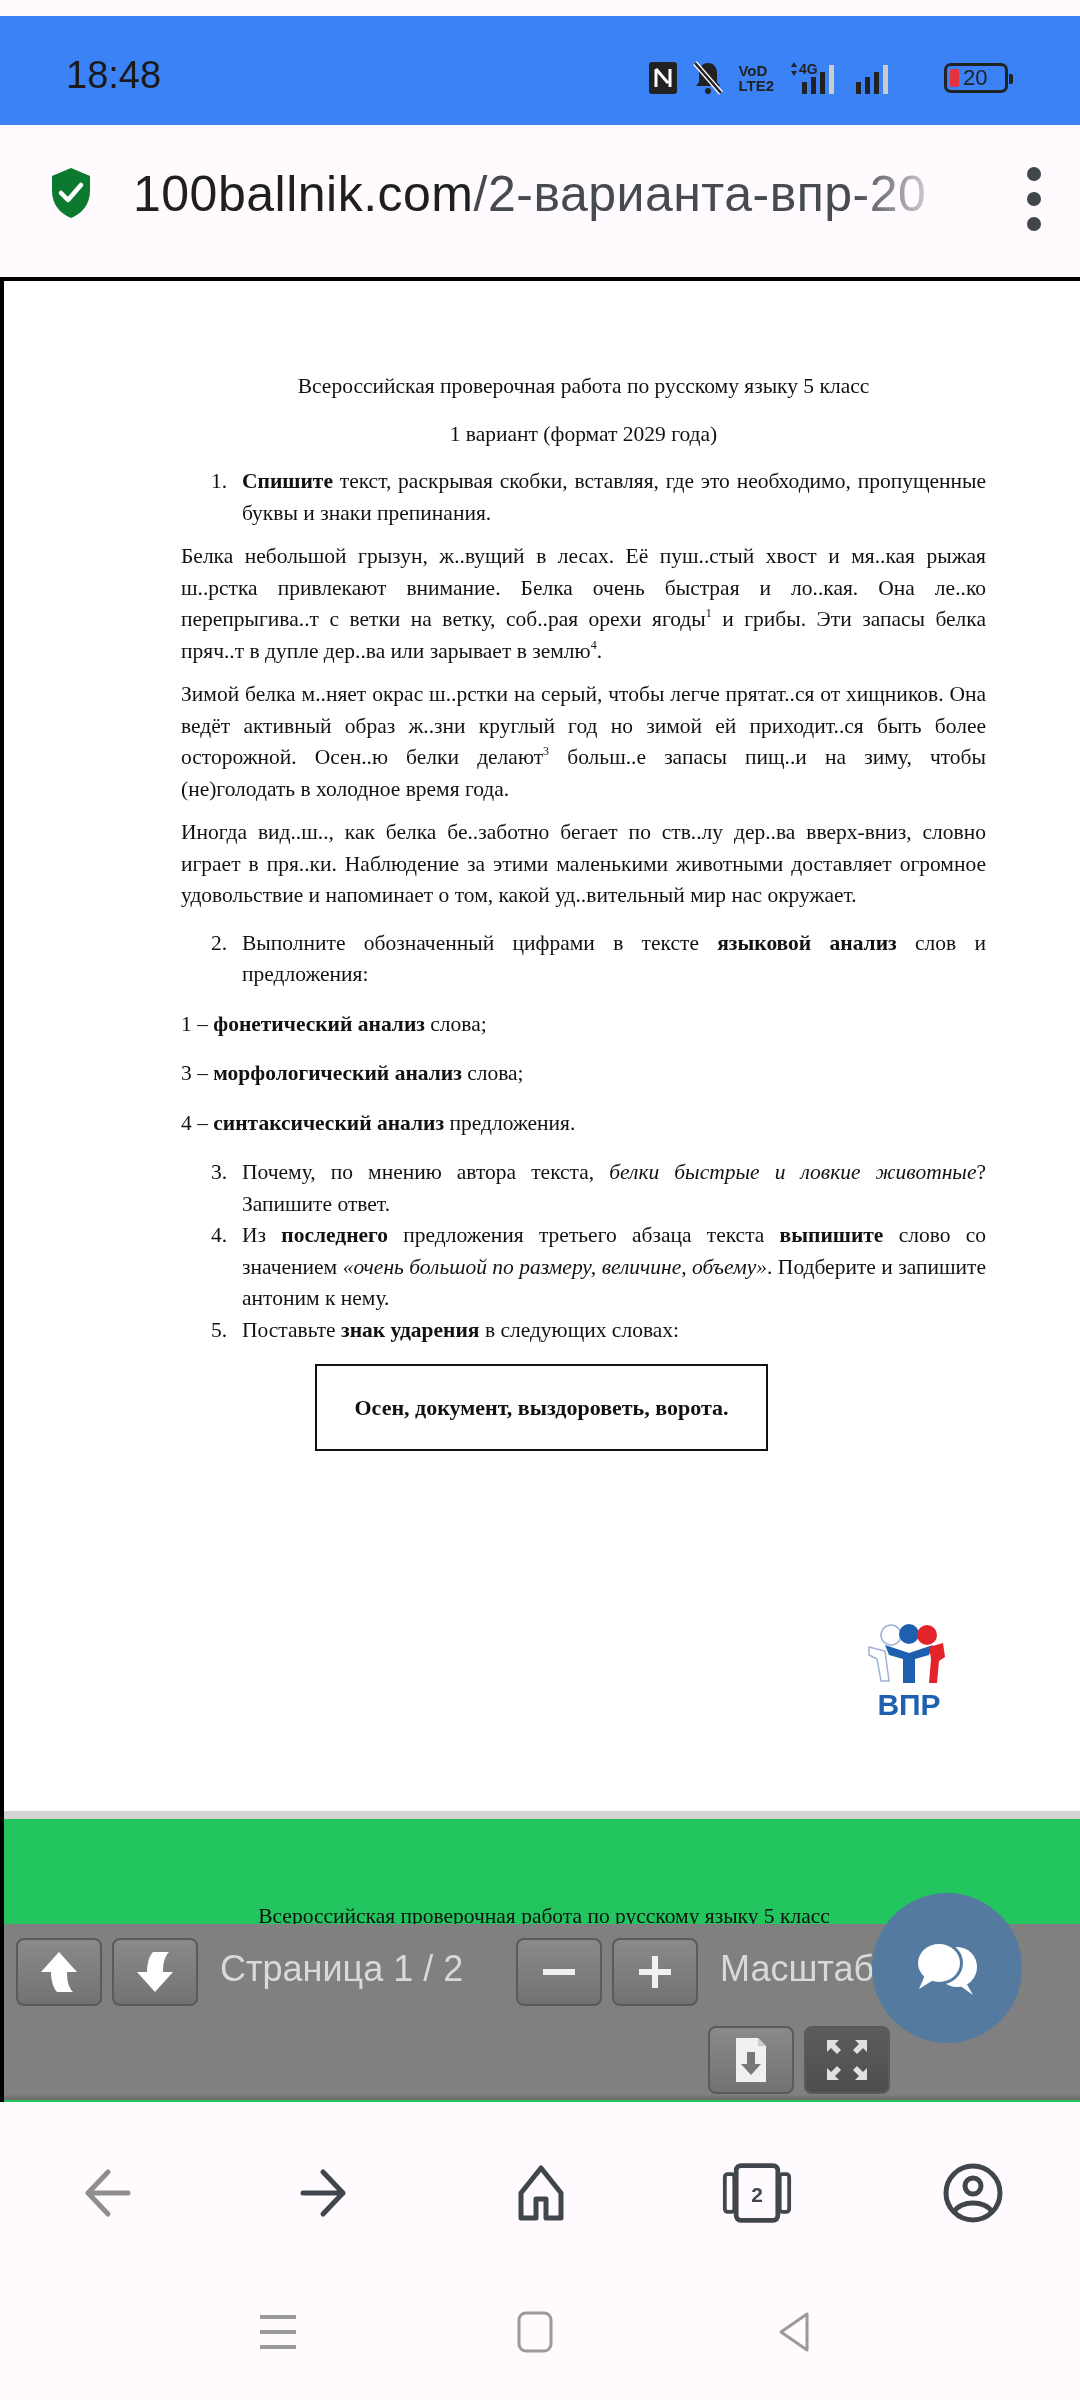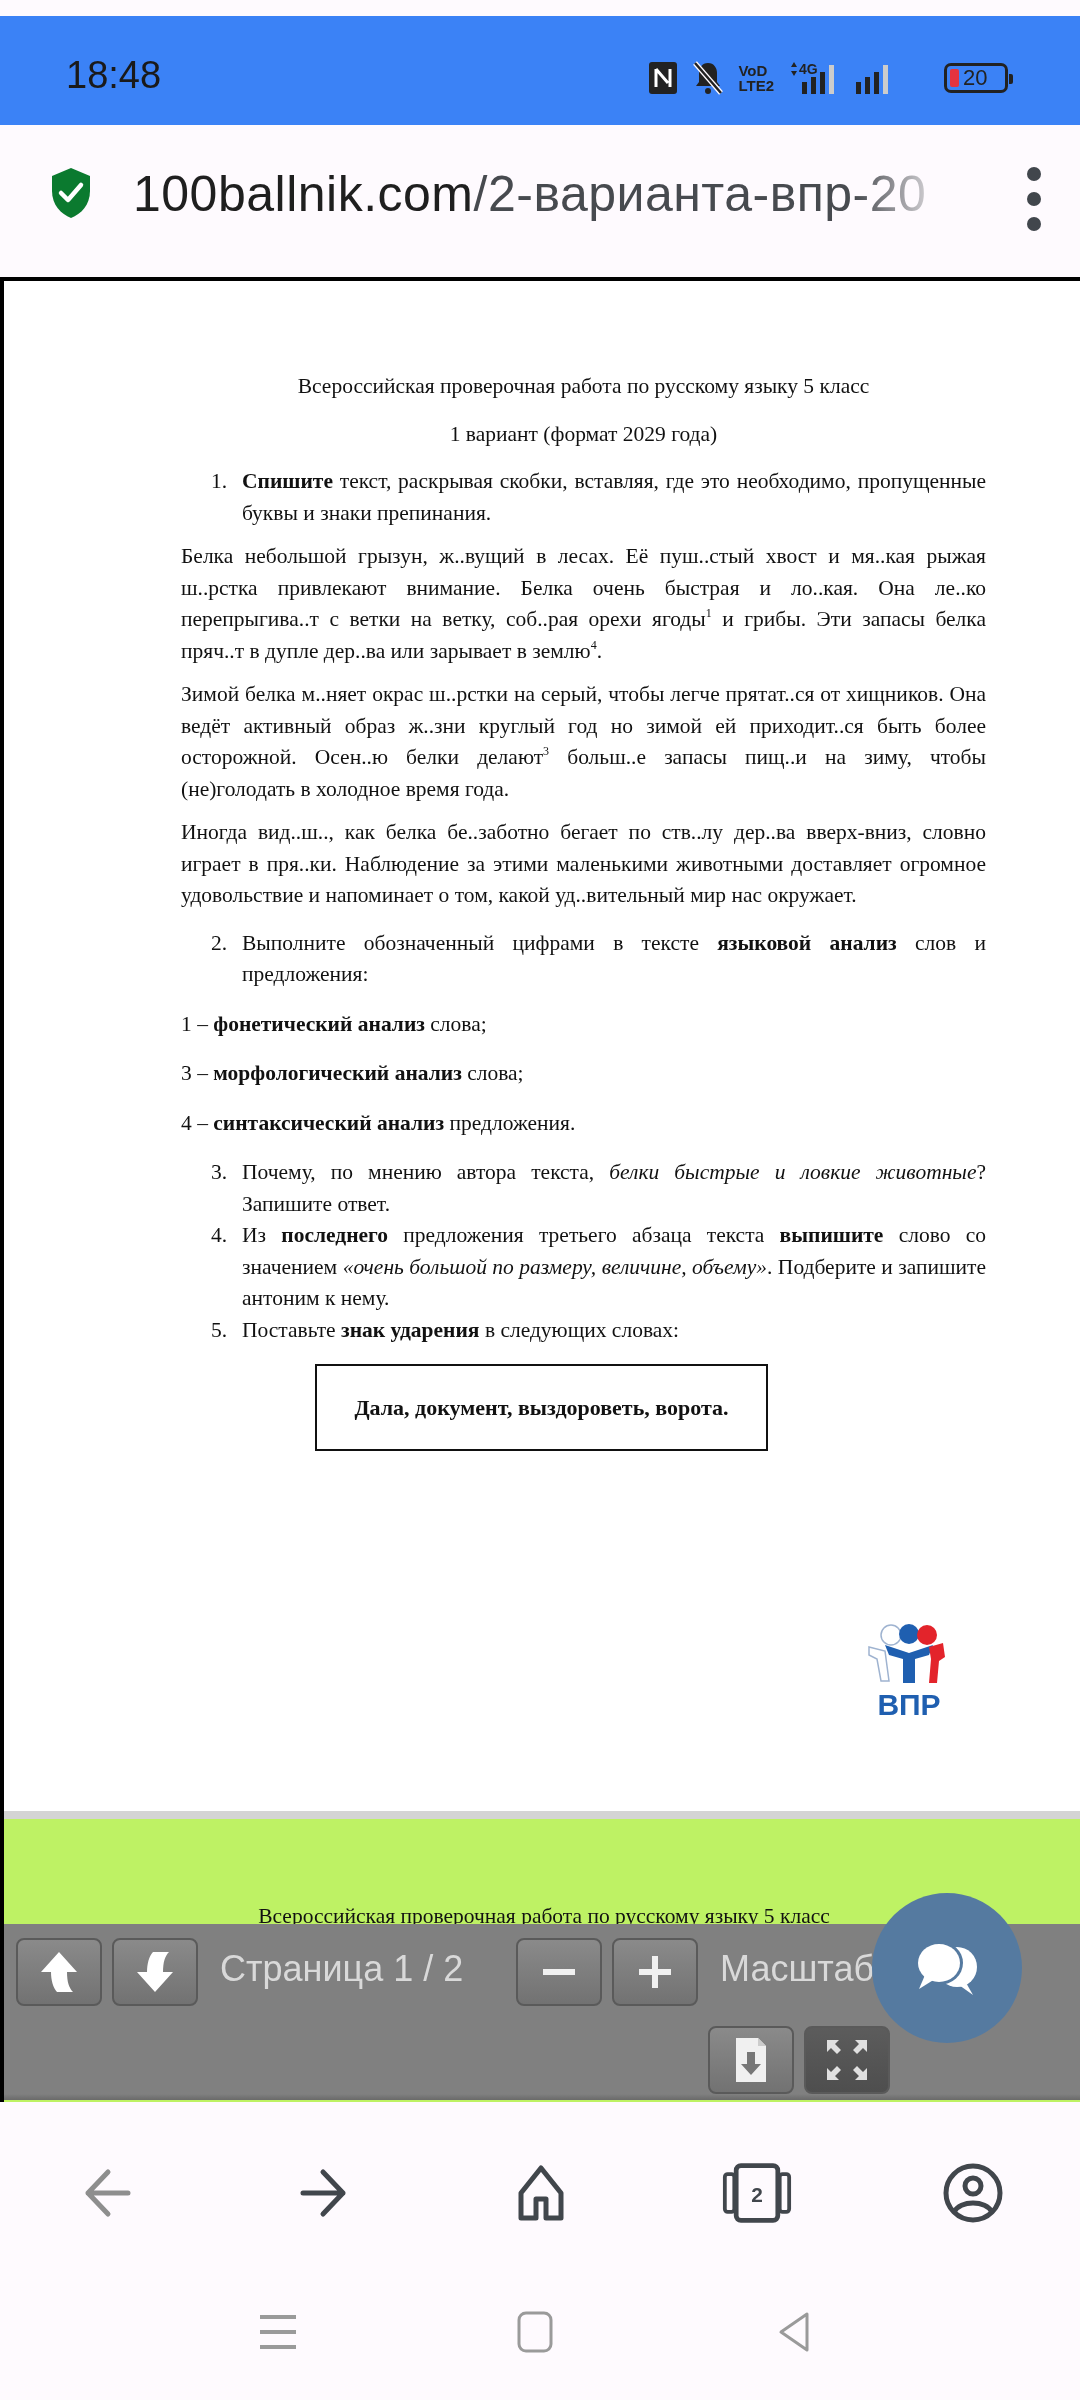--- a/index.html
+++ b/index.html
@@ -19,21 +19,21 @@
   
   .url-bar { position: absolute; top: 125px; left: 0; width: 1080px; height: 152px; background: #fefafe; }
   .shield { position: absolute; left: 50px; top: 42px; }
   .url-text { position: absolute; left: 133px; top: 40px; font-size: 50px; color: #1f1f1f; white-space: nowrap; overflow: hidden; width: 820px; letter-spacing: 0.5px;
     -webkit-mask-image: linear-gradient(to right, #000 88%, transparent 100%); mask-image: linear-gradient(to right, #000 88%, transparent 100%); }
   .url-text .path { color: #474a4f; }
   .menu-dots { position: absolute; right: 36px; top: 42px; width: 20px; height: 64px; display: flex; flex-direction: column; justify-content: space-between; align-items: center; }
   .menu-dots span { width: 14px; height: 14px; border-radius: 50%; background: #41464c; display: block; }
 
   
-  .viewer { position: absolute; top: 277px; left: 0; width: 1080px; height: 1825px; background: #bef264; border-top: 4px solid #000; border-left: 4px solid #000; overflow: hidden; }
+  .viewer { position: absolute; top: 277px; left: 0; width: 1080px; height: 1825px; background: #22c55e; border-top: 4px solid #000; border-left: 4px solid #000; overflow: hidden; }
   .page { position: absolute; left: 0; top: 0; width: 1080px; height: 1530px; background: #fff; }
   .doc { position: absolute; left: 177px; top: 90px; width: 805px; font-family: "Liberation Serif", serif; font-size: 21.5px; line-height: 31.5px; color: #111; }
   .doc p { text-align: justify; }
   .center { text-align: center !important; }
   .h1 { margin-bottom: 16px; }
   .h2 { margin-bottom: 16px; }
   .ol-item { position: relative; padding-left: 61px; text-align: justify; }
   .ol-item .num { position: absolute; left: 30px; top: 0; }
   .para { margin-top: 12px; }
   .mt16 { margin-top: 16px; }
@@ -159,21 +159,21 @@
       <div class="ol-item">
         <span class="num">4.</span>
         <span>Из </span><b>последнего</b><span> предложения третьего абзаца текста </span><b>выпишите</b><span> слово со значением </span><i>«очень большой по размеру, величине, объему»</i><span>. Подберите и запишите антоним к нему.</span>
       </div>
 
       <div class="ol-item">
         <span class="num">5.</span>
         <span>Поставьте </span><b>знак ударения</b><span> в следующих словах:</span>
       </div>
 
-      <div class="words-box">Дала, документ, выздороветь, ворота.</div>
+      <div class="words-box">Осен, документ, выздороветь, ворота.</div>
     </div>
 
     <svg class="vpr-logo" viewBox="0 0 100 100">
       <circle cx="32" cy="14" r="10" fill="#fff" stroke="#9fb3d0" stroke-width="1.5"></circle>
       <circle cx="50" cy="13" r="10" fill="#1f5fb0"></circle>
       <circle cx="68" cy="14" r="10" fill="#e3242b"></circle>
       <path d="M10 26 L26 30 L30 60 L22 60 L18 38 L10 34 Z" fill="#fff" stroke="#9fb3d0" stroke-width="1.5"></path>
       <path d="M26 24 L50 32 L74 24 L70 34 L56 38 L56 62 L44 62 L44 38 L30 34 Z" fill="#1f5fb0"></path>
       <path d="M70 26 L84 22 L86 36 L80 40 L78 62 L70 62 L72 38 Z" fill="#e3242b"></path>
       <text x="50" y="94" text-anchor="middle" font-size="30" font-weight="bold" fill="#1f5fb0" font-family="Liberation Sans, sans-serif">ВПР</text>

